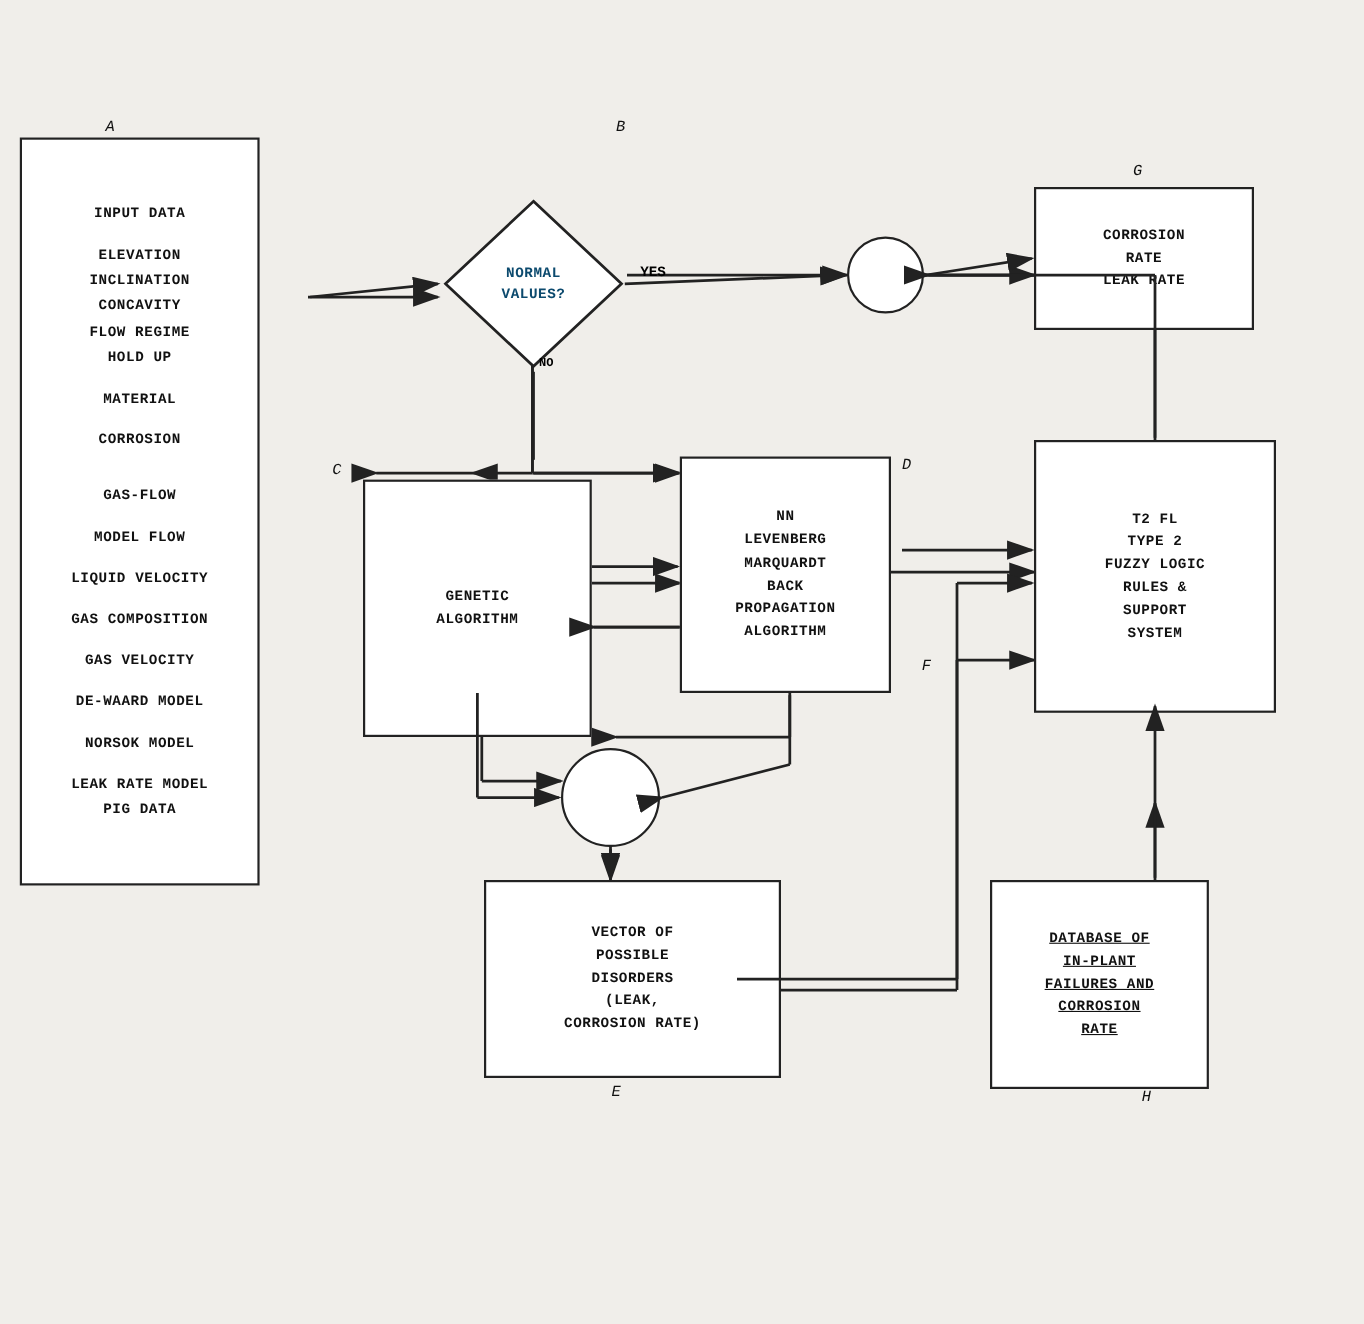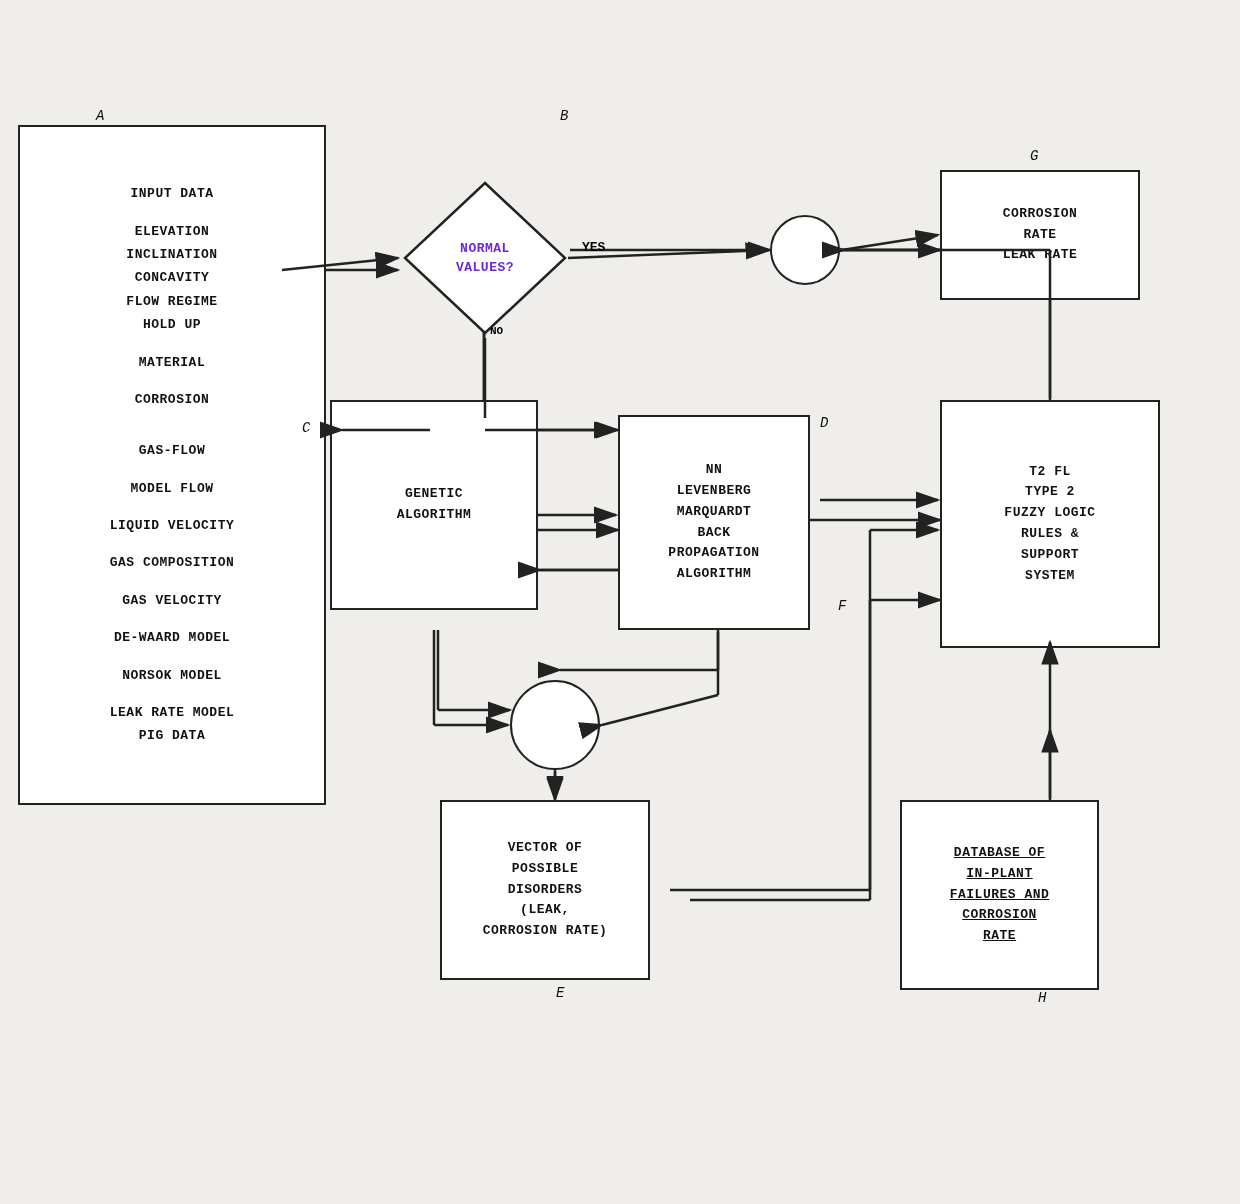--- a/index.html
+++ b/index.html
@@ -42,21 +42,21 @@
     .node-diamond {
       position: absolute;
       display: flex;
       align-items: center;
       justify-content: center;
       text-align: center;
       font-family: 'Courier New', Courier, monospace;
       font-size: 13px;
       font-weight: bold;
       letter-spacing: 0.5px;
-      color: #6d28d9;
+      color: #0c4a6e;
       line-height: 1.45;
     }
     .node-circle {
       position: absolute;
       border: 2.5px solid #222;
       background: #fff;
       border-radius: 50%;
       display: flex;
       align-items: center;
       justify-content: center;
@@ -118,21 +118,21 @@
     <line x1="1050" y1="400" x2="1050" y2="250" stroke="#222" stroke-width="2.5"></line>
     <line x1="1050" y1="250" x2="840" y2="250" stroke="#222" stroke-width="2.5" marker-end="url(#arrowhead-left)"></line>
 
     <line x1="810" y1="520" x2="940" y2="520" stroke="#222" stroke-width="2.5" marker-end="url(#arrowhead)"></line>
 
     <line x1="1050" y1="800" x2="1050" y2="730" stroke="#222" stroke-width="2.5" marker-end="url(#arrowhead)"></line>
 
   </svg>
 
   <span class="label-text" style="left:96px; top:108px;">A</span>
-  <div style="left:18px; top:125px; width:308px; height:680px;" class="node-box">
+  <div style="left:18px; top:125px; width:218px; height:680px;" class="node-box">
     <div style="padding: 12px; text-align:center; line-height:1.8; font-size:13px; font-weight:bold; font-family:'Courier New',monospace;">
       <div>INPUT DATA</div>
       <div style="margin-top:14px;">ELEVATION<br>INCLINATION<br>CONCAVITY<br>FLOW REGIME<br>HOLD UP</div>
       <div style="margin-top:14px;">MATERIAL</div>
       <div style="margin-top:14px;">CORROSION</div>
       <div style="margin-top:28px;">GAS-FLOW</div>
       <div style="margin-top:14px;">MODEL FLOW</div>
       <div style="margin-top:14px;">LIQUID VELOCITY</div>
       <div style="margin-top:14px;">GAS COMPOSITION</div>
       <div style="margin-top:14px;">GAS VELOCITY</div>
@@ -159,35 +159,35 @@
   <div class="node-circle" style="left:770px; top:215px; width:70px; height:70px;"></div>
 
   <span class="label-text" style="left:1030px; top:148px;">G</span>
 
   <div class="node-box" style="left:940px; top:170px; width:200px; height:130px;">
     <div style="text-align:center; line-height:1.6;">CORROSION<br>RATE<br>LEAK RATE</div>
   </div>
 
   <span class="label-text" style="left:302px; top:420px;">C</span>
 
-  <div class="node-box" style="left:330px; top:400px; width:208px; height:210px;">
+  <div class="node-box" style="left:330px; top:436px; width:208px; height:234px;">
     <div style="text-align:center; line-height:1.6;">GENETIC<br>ALGORITHM</div>
   </div>
 
   <span class="label-text" style="left:820px; top:415px;">D</span>
 
   <div class="node-box" style="left:618px; top:415px; width:192px; height:215px;">
     <div style="text-align:center; line-height:1.6;">NN<br>LEVENBERG<br>MARQUARDT<br>BACK<br>PROPAGATION<br>ALGORITHM</div>
   </div>
 
   <div class="node-circle" style="left:510px; top:680px; width:90px; height:90px;"></div>
 
   <span class="label-text" style="left:556px; top:985px;">E</span>
 
-  <div class="node-box" style="left:440px; top:800px; width:210px; height:180px;">
+  <div class="node-box" style="left:440px; top:800px; width:270px; height:180px;">
     <div style="text-align:center; line-height:1.6;">VECTOR OF<br>POSSIBLE<br>DISORDERS<br>(LEAK,<br>CORROSION RATE)</div>
   </div>
 
   <span class="label-text" style="left:838px; top:598px;">F</span>
 
   <div class="node-box" style="left:940px; top:400px; width:220px; height:248px;">
     <div style="text-align:center; line-height:1.6;">T2 FL<br>TYPE 2<br>FUZZY LOGIC<br>RULES &amp;<br>SUPPORT<br>SYSTEM</div>
   </div>
 
   <span class="label-text" style="left:1038px; top:990px;">H</span>

